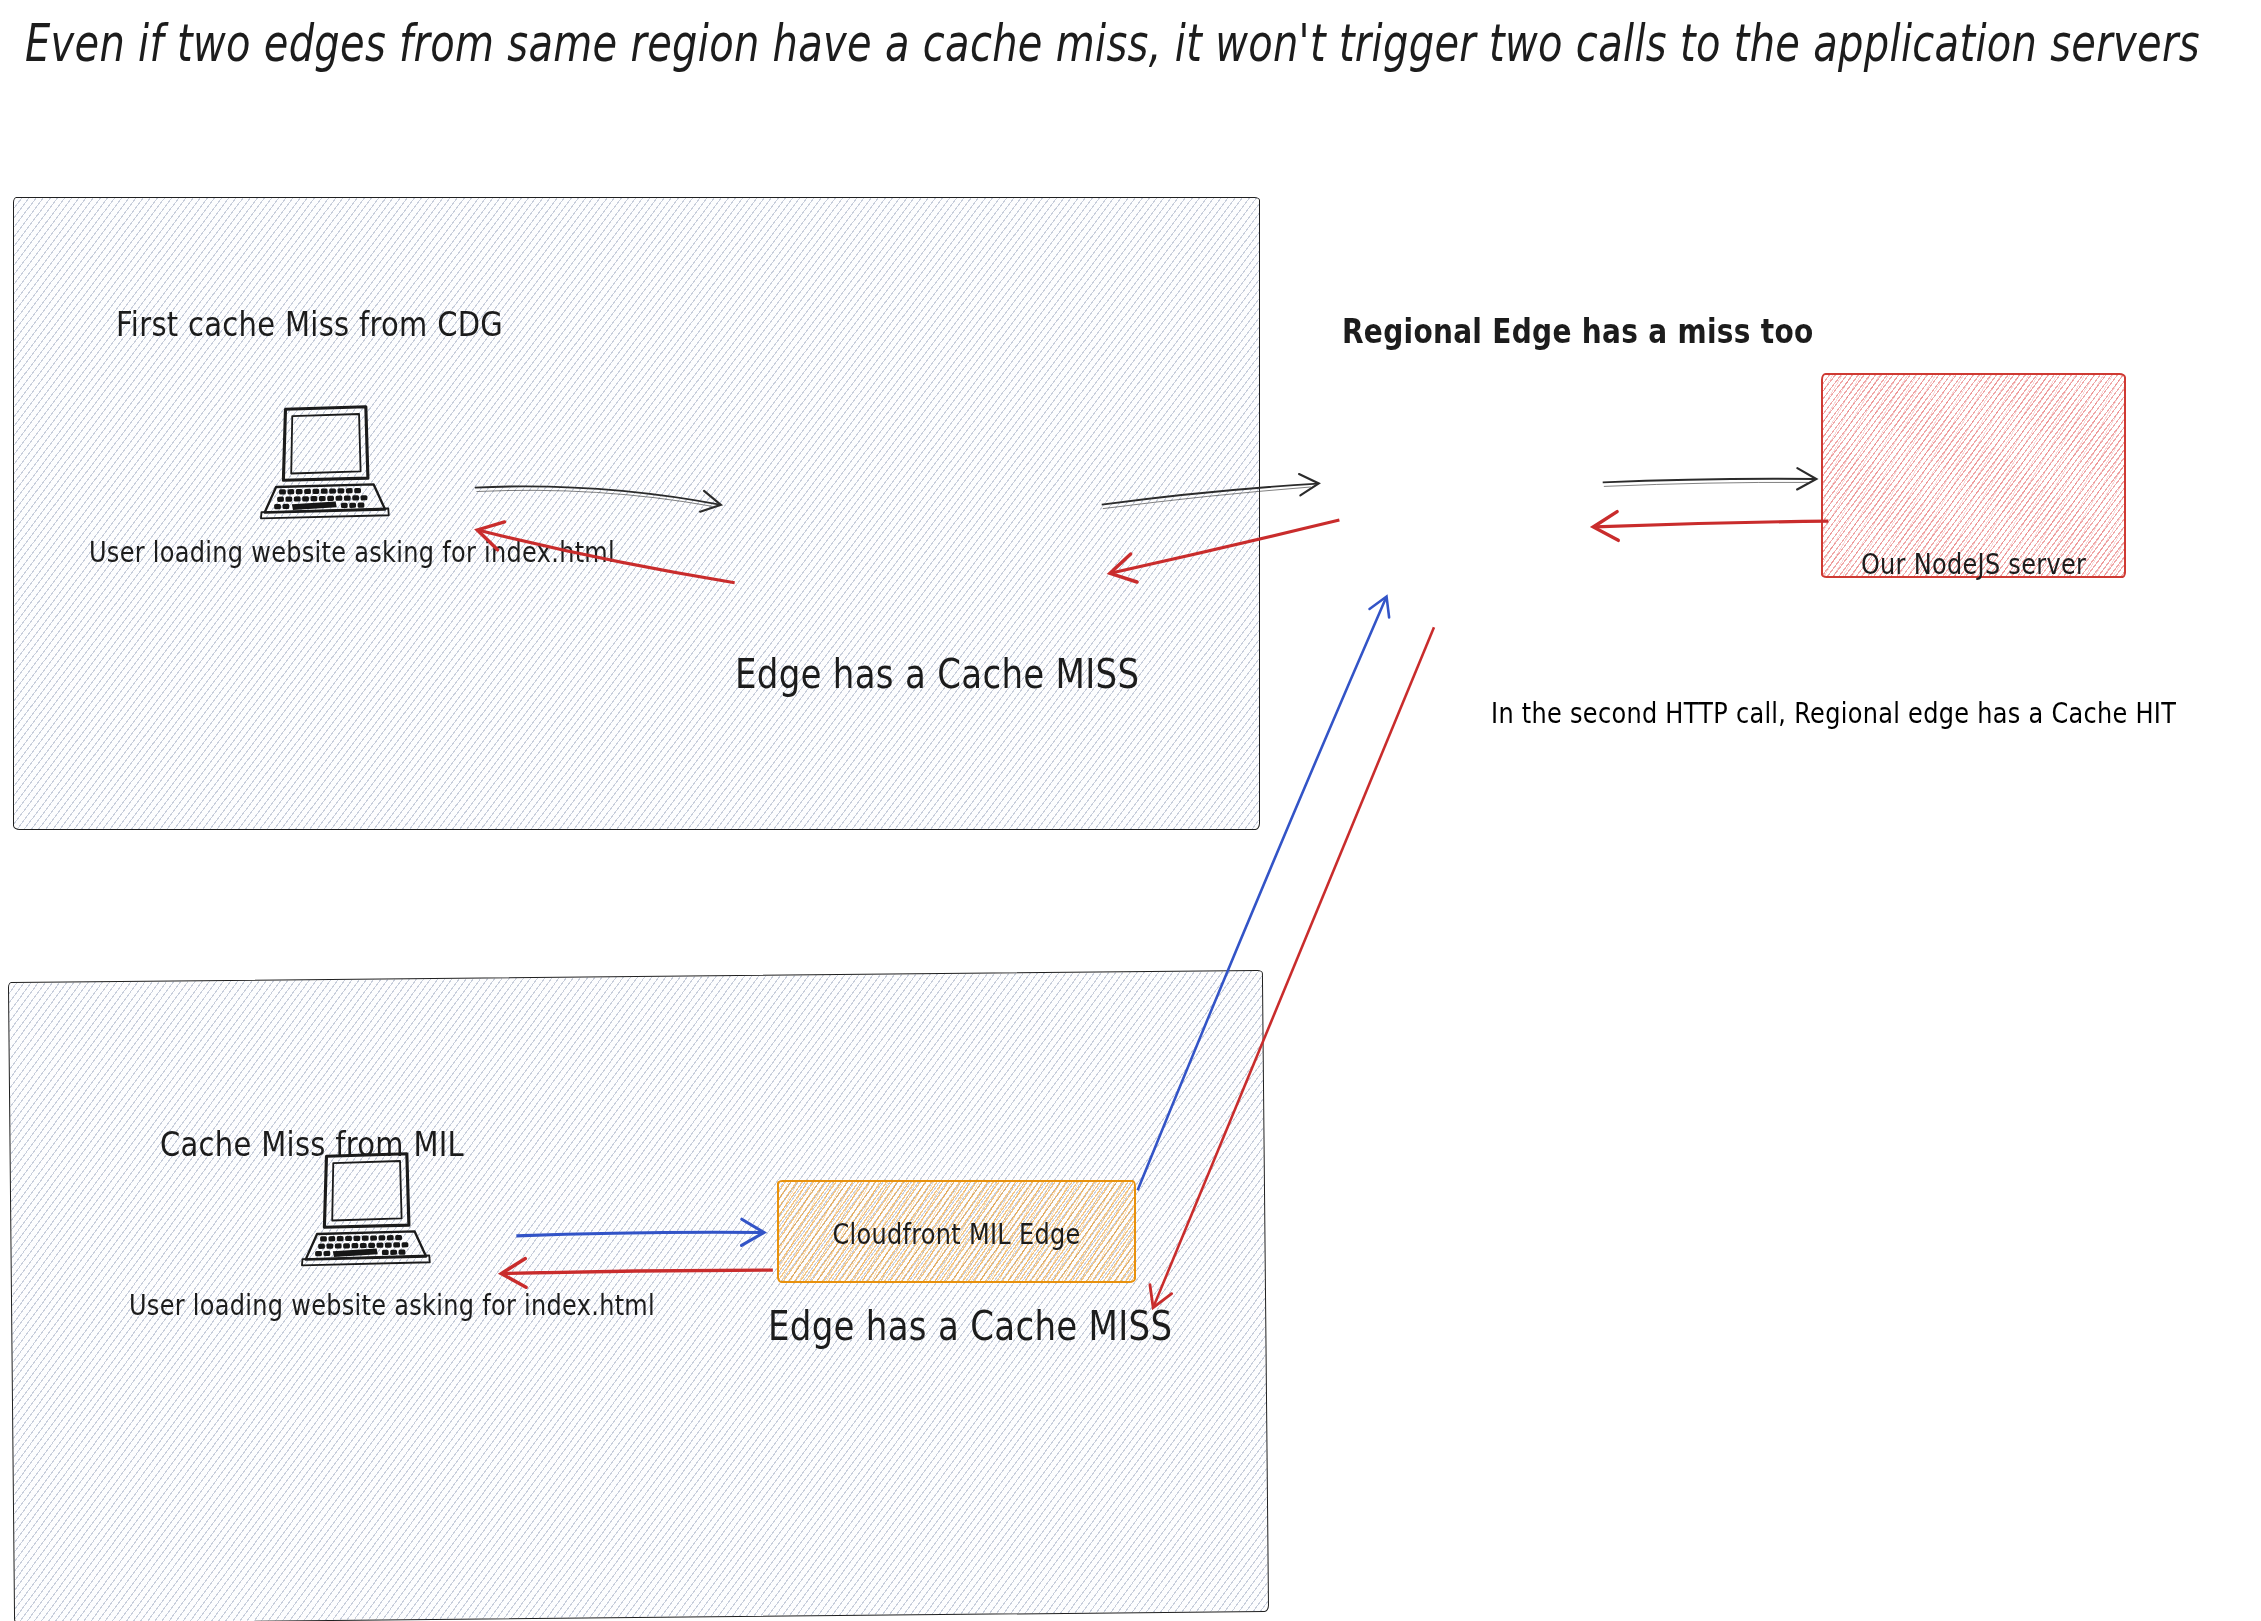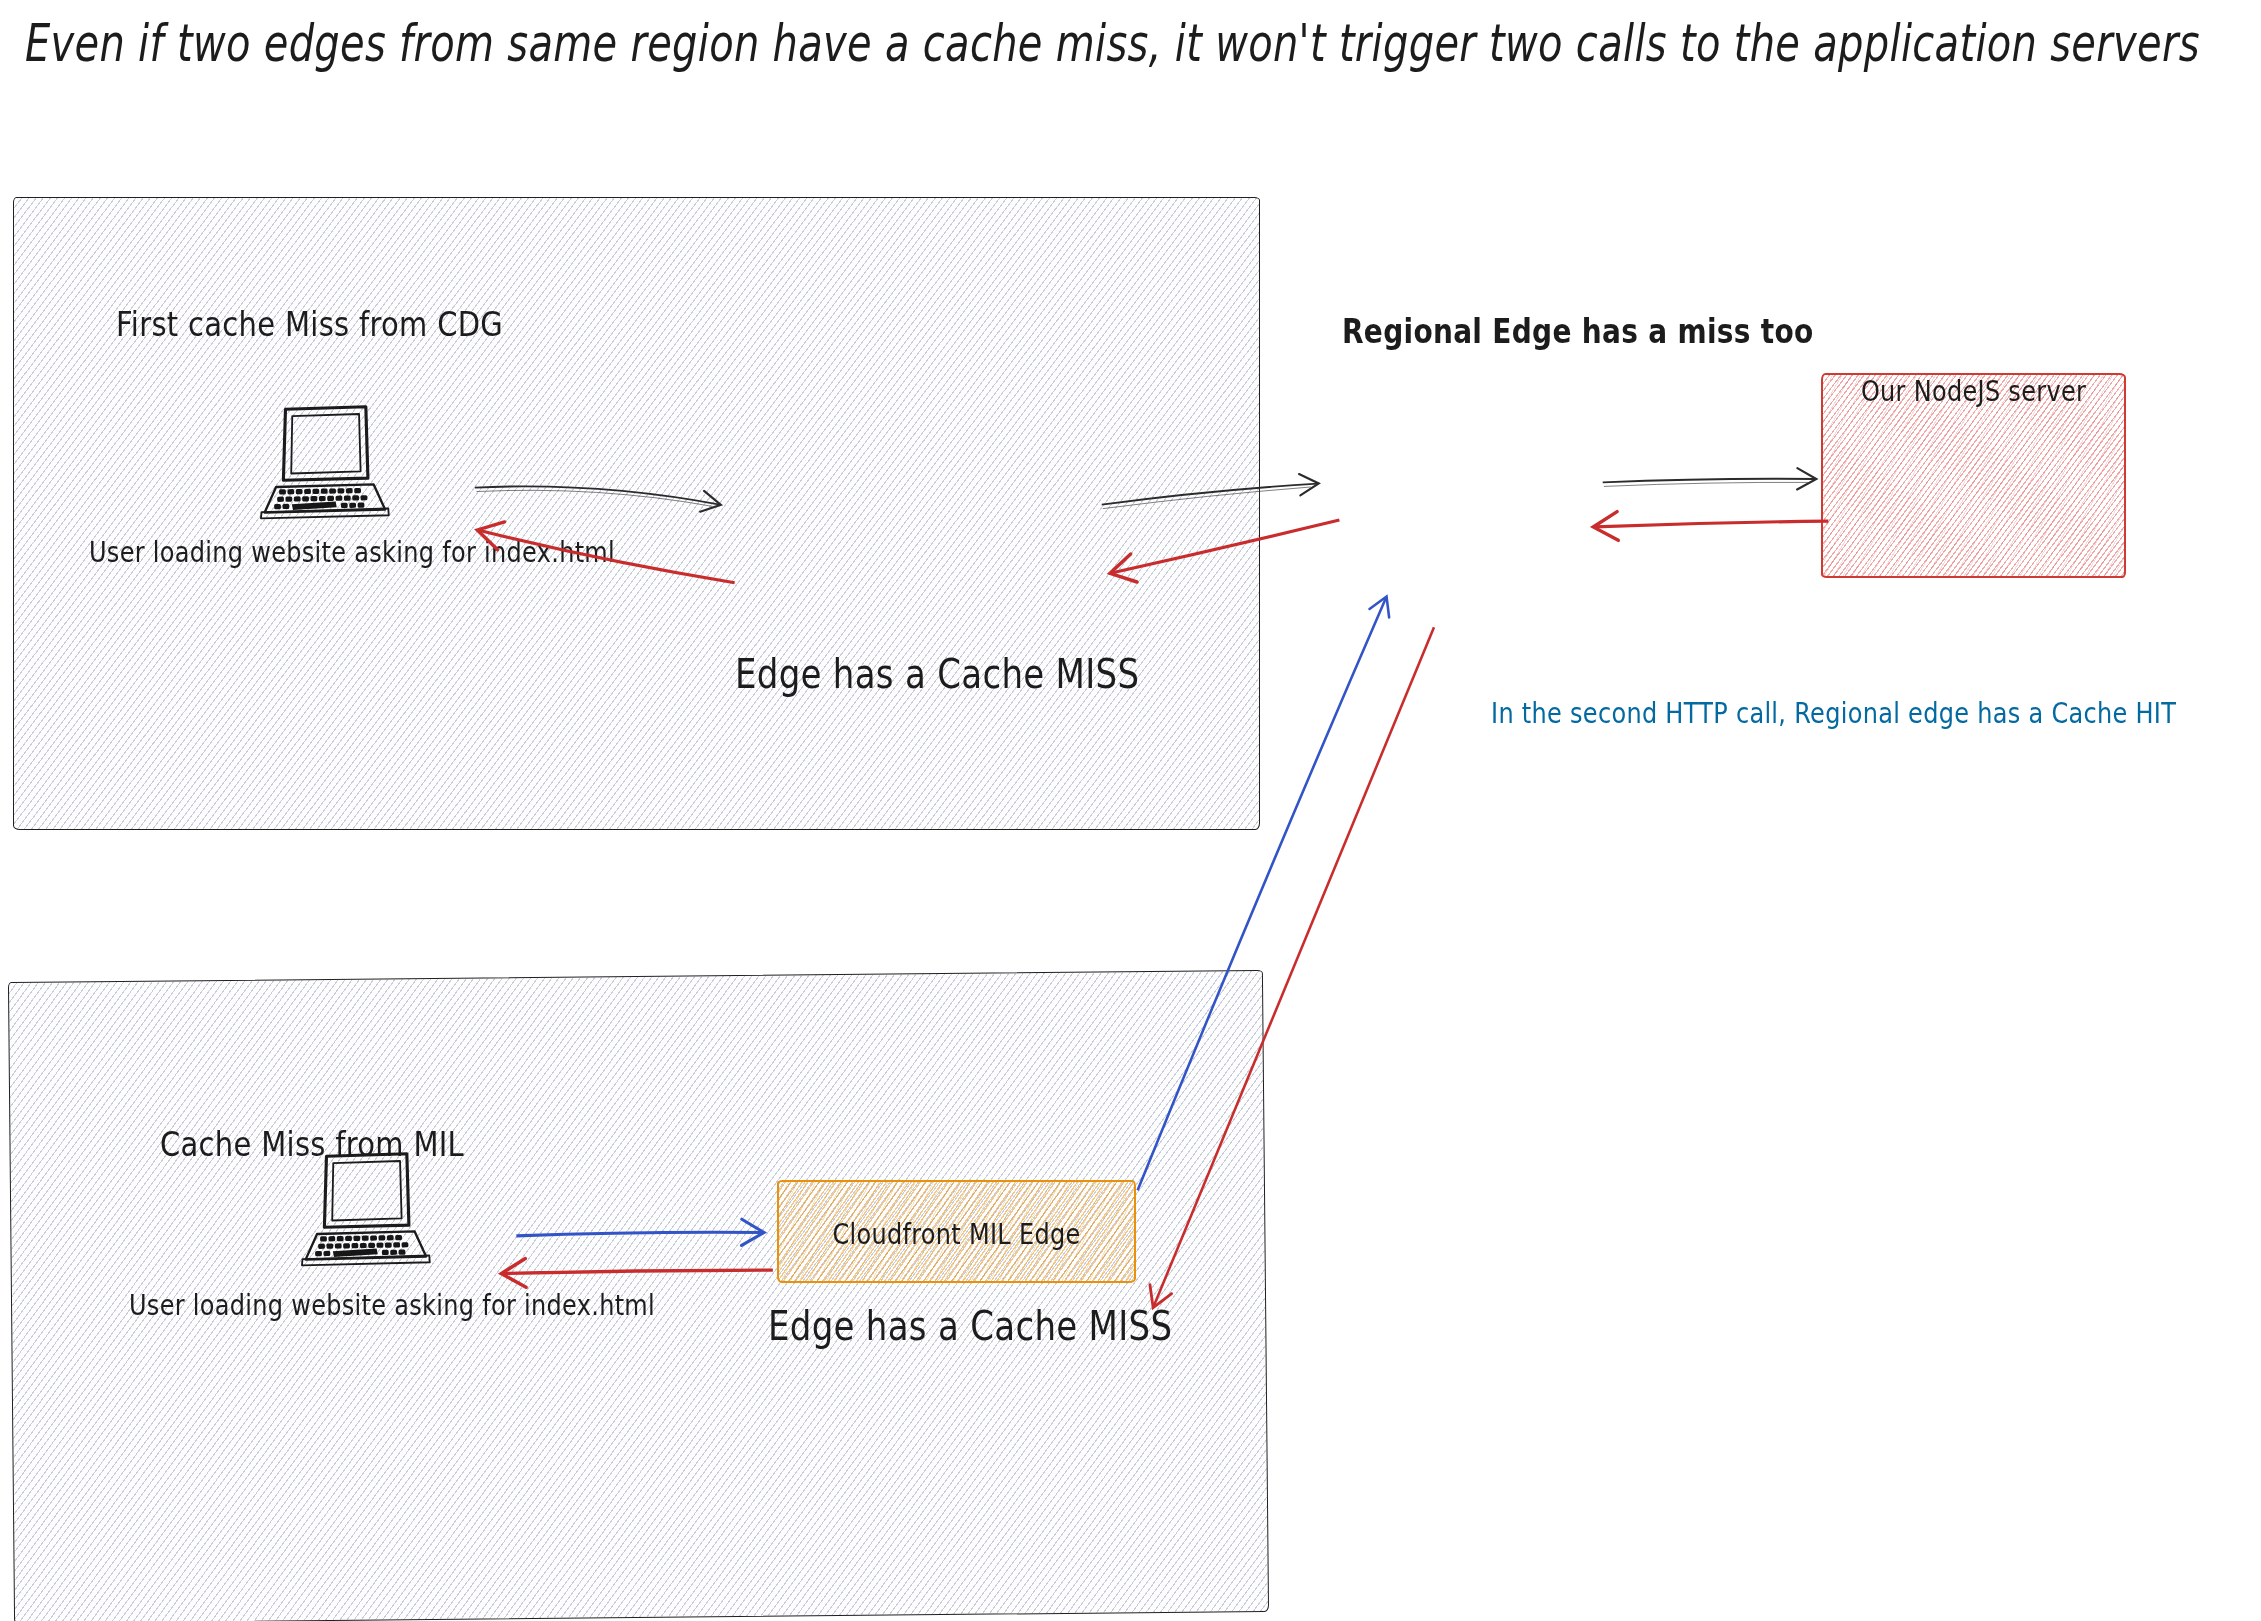--- a/index.html
+++ b/index.html
@@ -68,25 +68,25 @@
 
   
   .origin-box{
     left:1821px;top:373px;width:305px;height:205px;
     border:2.3px solid #cf3a33;
     background-image:
       repeating-linear-gradient(127deg, rgba(224,75,75,0.48) 0 1.1px, transparent 1.1px 4.6px),
       repeating-linear-gradient(121deg, rgba(224,75,75,0.22) 0 0.9px, transparent 0.9px 8px);
     border-radius:4.6px 6.8px 3.4px 5.7px / 6.8px 4.6px 5.7px 3.4px;
     box-sizing:border-box;
-    display:flex;align-items:flex-start;justify-content:center;
+    display:flex;align-items:flex-end;justify-content:center;
   }
   .origin-box .lbl{font-size:24px;font-weight:500;}
 
-  .hit-note{left:1491px;top:697px;font-size:24px;font-weight:500;color:#0369a1;}
+  .hit-note{left:1491px;top:697px;font-size:24px;font-weight:500;color:#000000;}
 
   .laptop{position:absolute;}
   .lap1{left:239px;top:402px;width:166px;height:120px;}
   .lap2{left:280px;top:1149px;width:166px;height:120px;}
 
   #arrow-layer{position:absolute;left:0;top:0;width:2261px;height:1622px;pointer-events:none;}
 </style>
 </head>
 <body>
 

